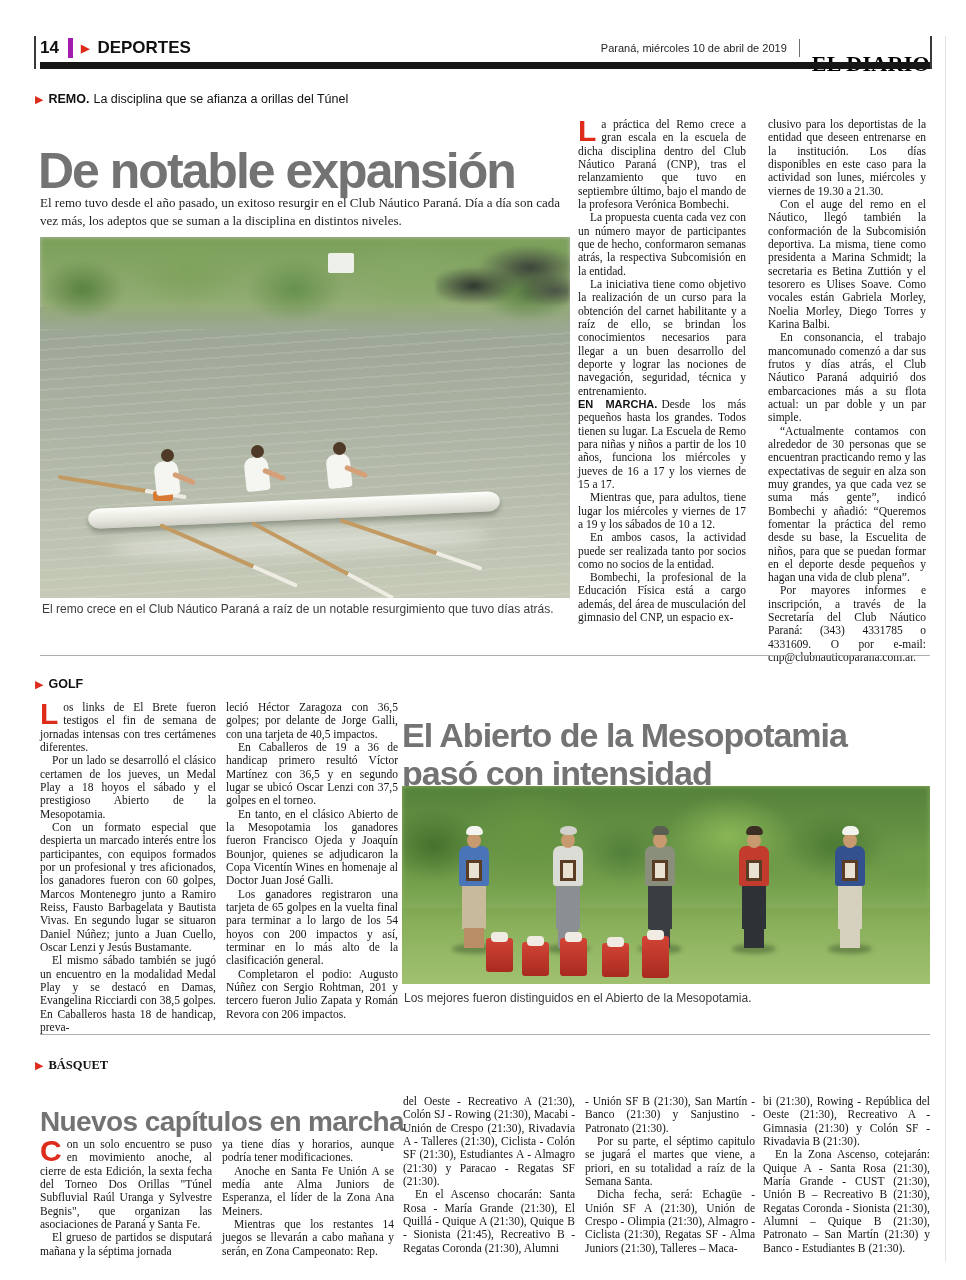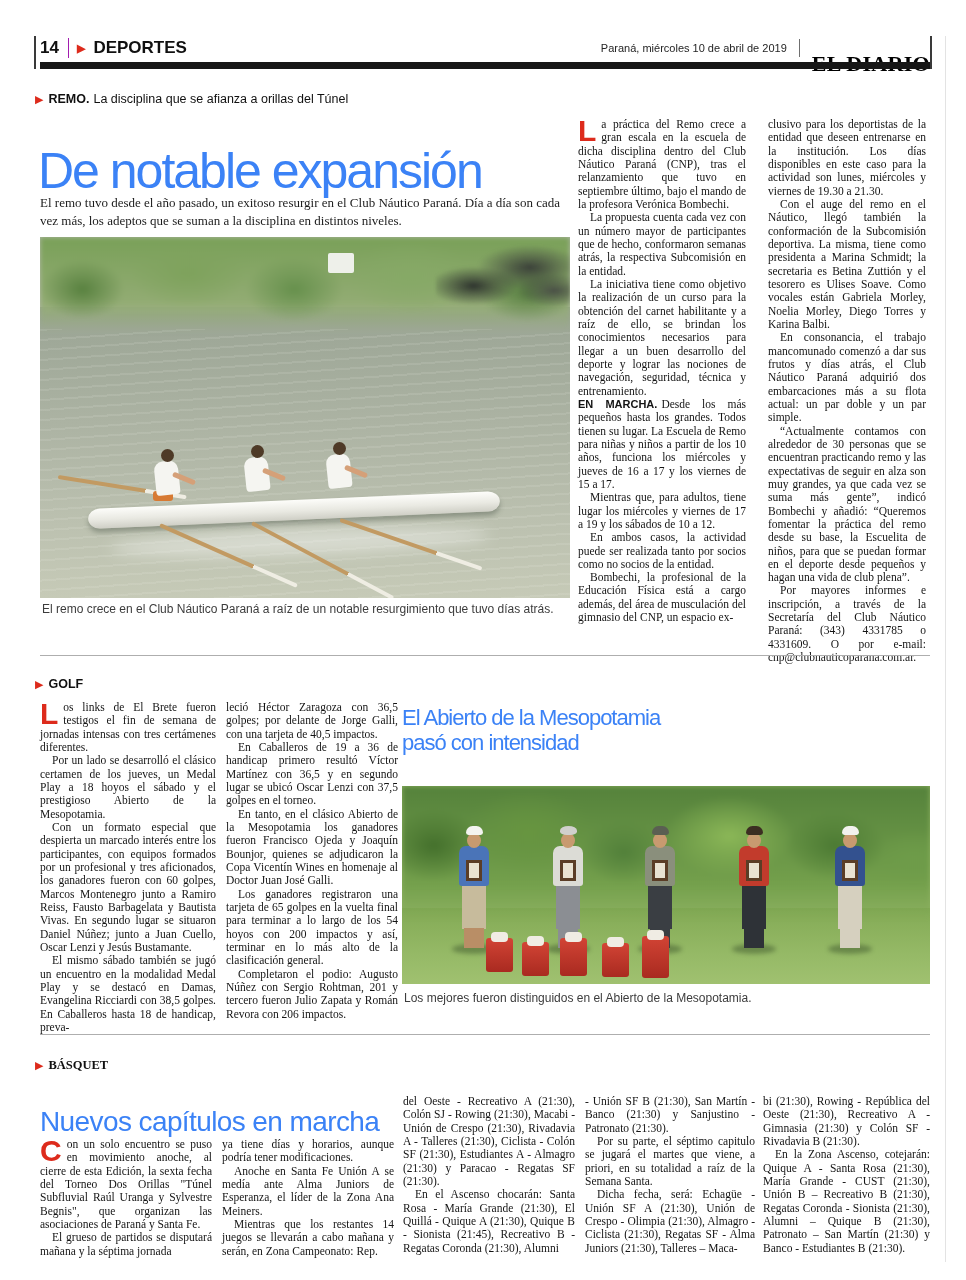--- a/index.html
+++ b/index.html
@@ -3,38 +3,38 @@
 <meta charset="utf-8">
 <style>
   :root{ --accent:#dd2b1c; --ink:#151515; }
   *{box-sizing:border-box;}
   body{margin:0;background:#fff;}
   .page{position:relative;width:966px;height:1280px;background:#ffffff;overflow:hidden;
         font-family:"Liberation Serif",serif;color:var(--ink);}
   
   .hdr{position:absolute;top:36px;left:40px;width:890px;height:24px;display:flex;align-items:center;justify-content:space-between;}
   .hdr-left{display:flex;align-items:center;gap:8px;font-family:"Liberation Sans",sans-serif;font-weight:bold;font-size:17px;color:#101010;}
-  .pageno{padding-right:9px;border-right:1px solid #a21caf;}
+  .pageno{padding-right:9px;border-right:5px solid #a21caf;}
   .tri{color:var(--accent);font-size:11px;line-height:1;}
   .hdr-right{display:flex;align-items:center;gap:12px;}
   .dateline{font-family:"Liberation Sans",sans-serif;font-size:11px;color:#242424;}
   .vr{width:1px;height:18px;background:#6f6f6f;}
   .masthead{font-family:"Liberation Serif",serif;font-weight:bold;font-size:22px;letter-spacing:.3px;color:#000;margin-top:32px;}
   .bar{position:absolute;top:62px;left:40px;width:890px;height:7px;background:#161616;}
   .tick{position:absolute;top:36px;width:2px;height:33px;background:#3a3a3a;}
   .tickL{left:34px;} .tickR{left:930px;}
   .edge{position:absolute;left:945px;top:36px;width:1px;height:1226px;background:#e3e3e3;}
   
   .kicker{position:absolute;font-family:"Liberation Sans",sans-serif;font-size:12.5px;color:#101010;}
   .kicker .tag{font-weight:bold;margin:0 4px 0 5px;}
   .rule{position:absolute;left:40px;width:890px;height:1px;background:#aeaeae;}
   
-  .headline{position:absolute;font-family:"Liberation Sans",sans-serif;font-weight:normal;color:#3b82f6;}
+  .headline{position:absolute;font-family:"Liberation Sans",sans-serif;font-weight:bold;color:#737373;}
   .h-remo{left:38px;top:112px;font-size:50px;letter-spacing:-2px;line-height:1;}
-  .h-golf{left:402px;top:688px;font-size:22px;letter-spacing:-1px;line-height:1.12;}
+  .h-golf{left:402px;top:688px;font-size:34px;letter-spacing:-1px;line-height:1.12;}
   .h-basq{left:40px;top:1085px;font-size:28px;letter-spacing:-.6px;line-height:1;}
   .lead{position:absolute;left:40px;top:181px;width:540px;font-size:13px;line-height:1.38;color:#1c1c1c;}
   
   .bodycol{font-size:11.5px;line-height:1.16;text-align:justify;color:#141414;hyphens:auto;}
   .bodycol p{margin:0;}
   p.ind{text-indent:12px;}
   .dc{float:left;font-family:"Liberation Sans",sans-serif;font-weight:bold;font-size:30px;line-height:23px;color:var(--accent);margin:1px 5px 0 0;}
   .lead-in{font-family:"Liberation Sans",sans-serif;font-weight:bold;font-size:11px;margin-right:4px;}
   .remo-text{position:absolute;left:578px;top:118px;width:348px;display:flex;gap:22px;}
   .remo-c1{width:168px;} .remo-c2{width:158px;}

